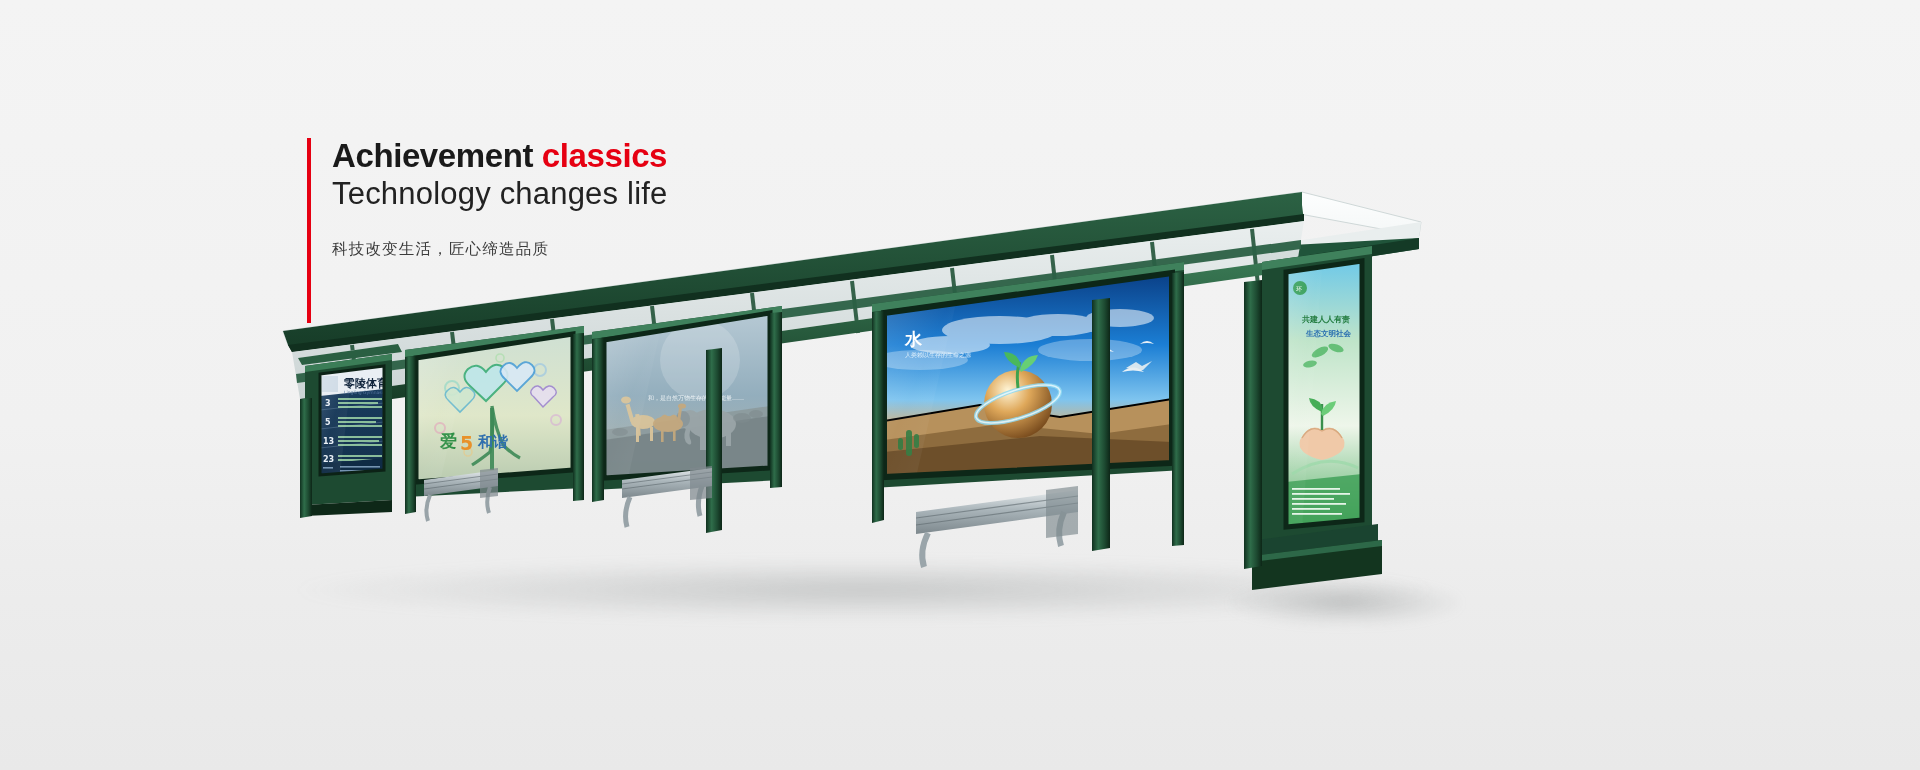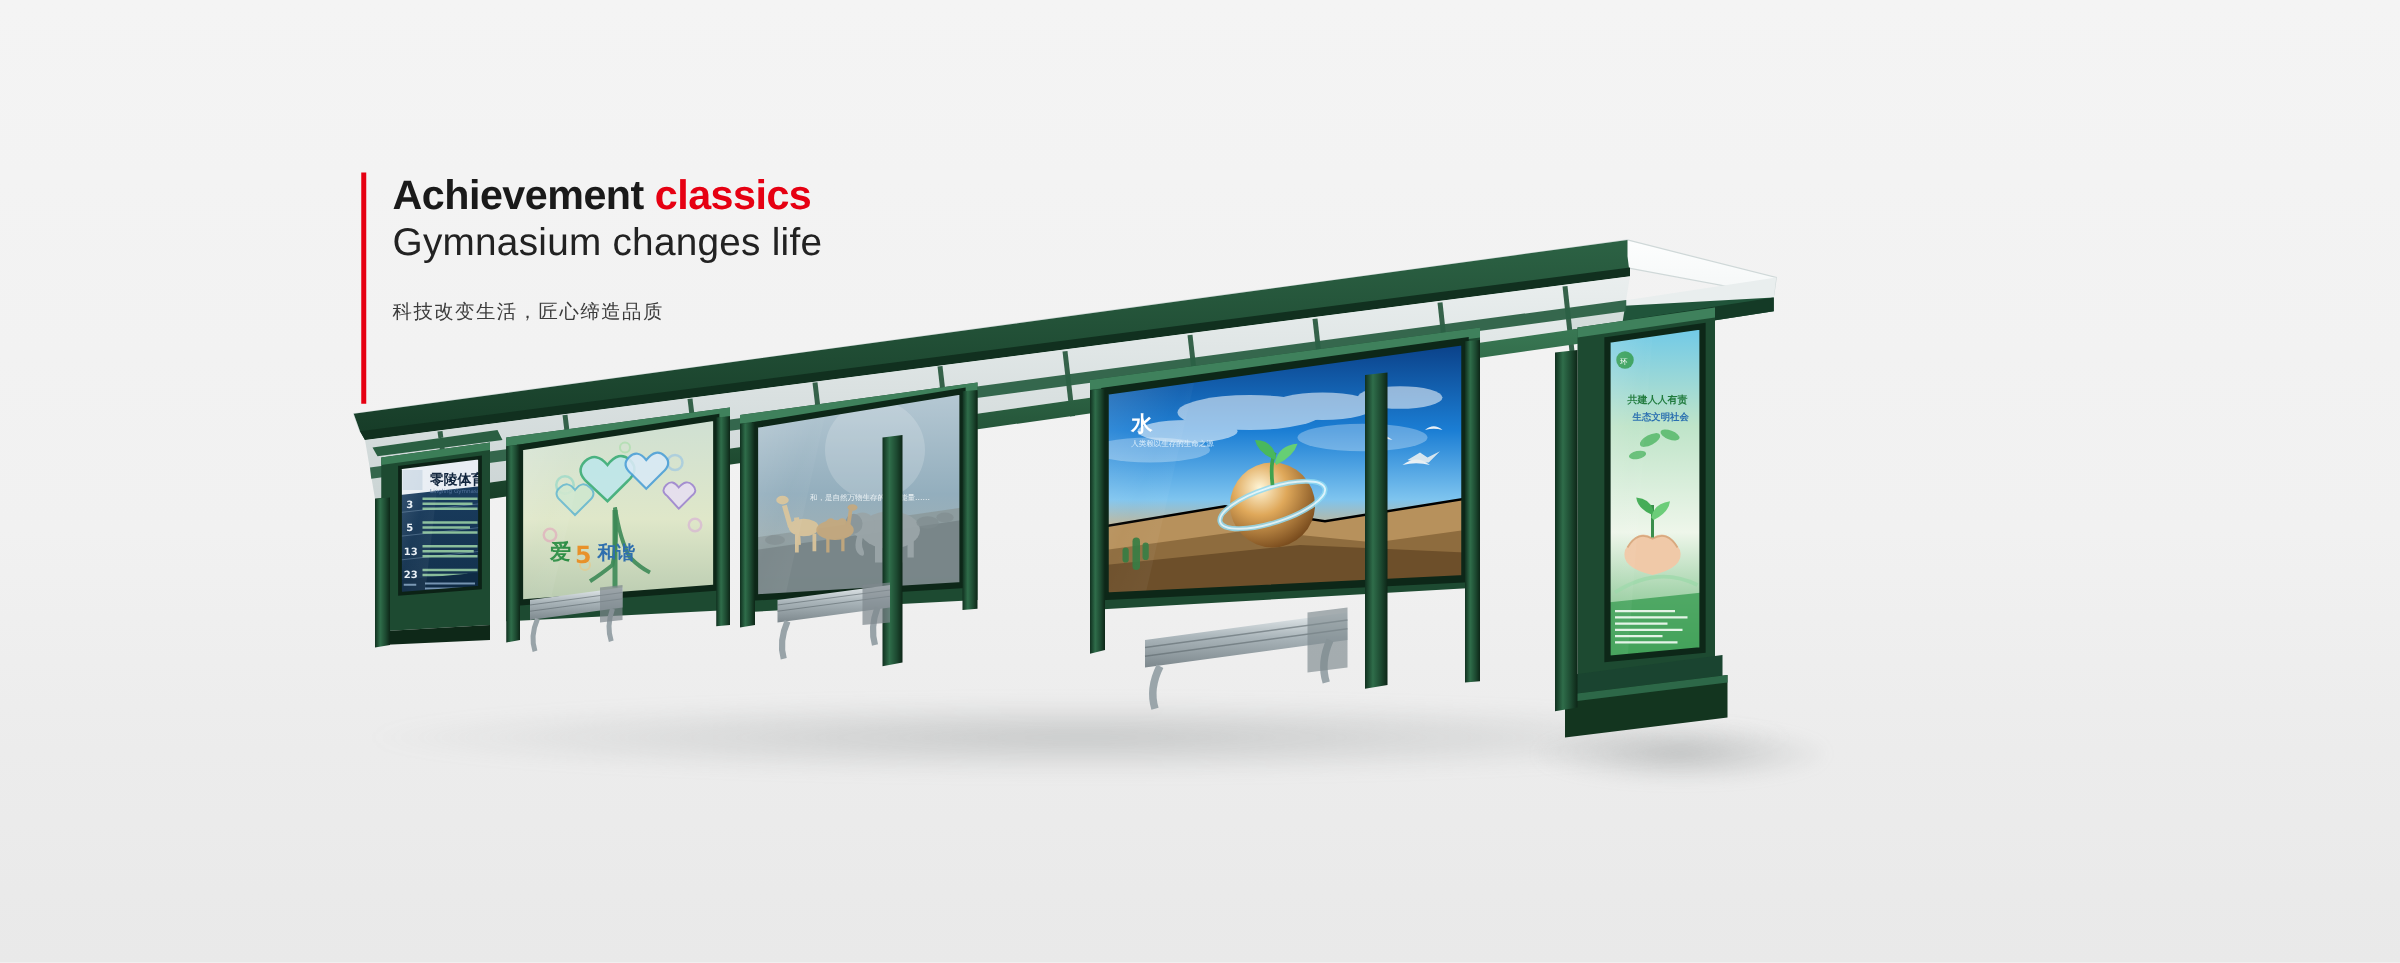--- a/index.html
+++ b/index.html
@@ -7,21 +7,21 @@
     width:1920px;height:770px;overflow:hidden;
     background:#f2f2f2;
     font-family:"Liberation Sans","DejaVu Sans",sans-serif;
     position:relative;
   }
   #stage{position:absolute;inset:0;
     background:linear-gradient(180deg,#f4f4f4 0%,#f1f1f1 55%,#ececec 78%,#e9e9e9 100%);
   }
 
   
-  .copy{position:absolute;left:289px;top:138px;}
+  .copy{position:absolute;left:307px;top:138px;}
   .copy .rule{position:absolute;left:0;top:0;width:4px;height:185px;background:#e60012;}
   .copy .lines{margin-left:25px;}
   .l1{font-size:33px;font-weight:bold;letter-spacing:-0.4px;color:#1a1a1a;line-height:1.12;white-space:nowrap;}
   .l1 .red{color:#e60012;font-weight:bold;}
   .l2{font-size:31px;font-weight:400;color:#222;line-height:1.22;letter-spacing:0.2px;white-space:nowrap;}
   .l3{font-size:31px;color:#1d1d1d;margin-top:20px;letter-spacing:3px;white-space:nowrap;}
   .l4{font-size:15.5px;color:#3b3b3b;margin-top:26px;letter-spacing:1.2px;white-space:nowrap;}
 
   
   #shelter{position:absolute;left:0;top:0;width:1920px;height:770px;}
@@ -39,21 +39,21 @@
 
 <div id="stage">
 
   <div class="copy">
     <div class="rule"></div>
     <div class="lines">
       <div class="l1">
         <span>Achievement</span>
         <span class="red">classics</span>
       </div>
-      <div class="l2">Gymnasium changes life</div>
+      <div class="l2">Technology changes life</div>
       <div class="l4">科技改变生活，匠心缔造品质</div>
     </div>
   </div>
 
   <div class="shadow"></div>
   <div class="shadow2"></div>
 
   <div id="shelter">
   <svg width="1920" height="770" viewBox="0 0 1920 770" xmlns="http://www.w3.org/2000/svg">
     <defs>

